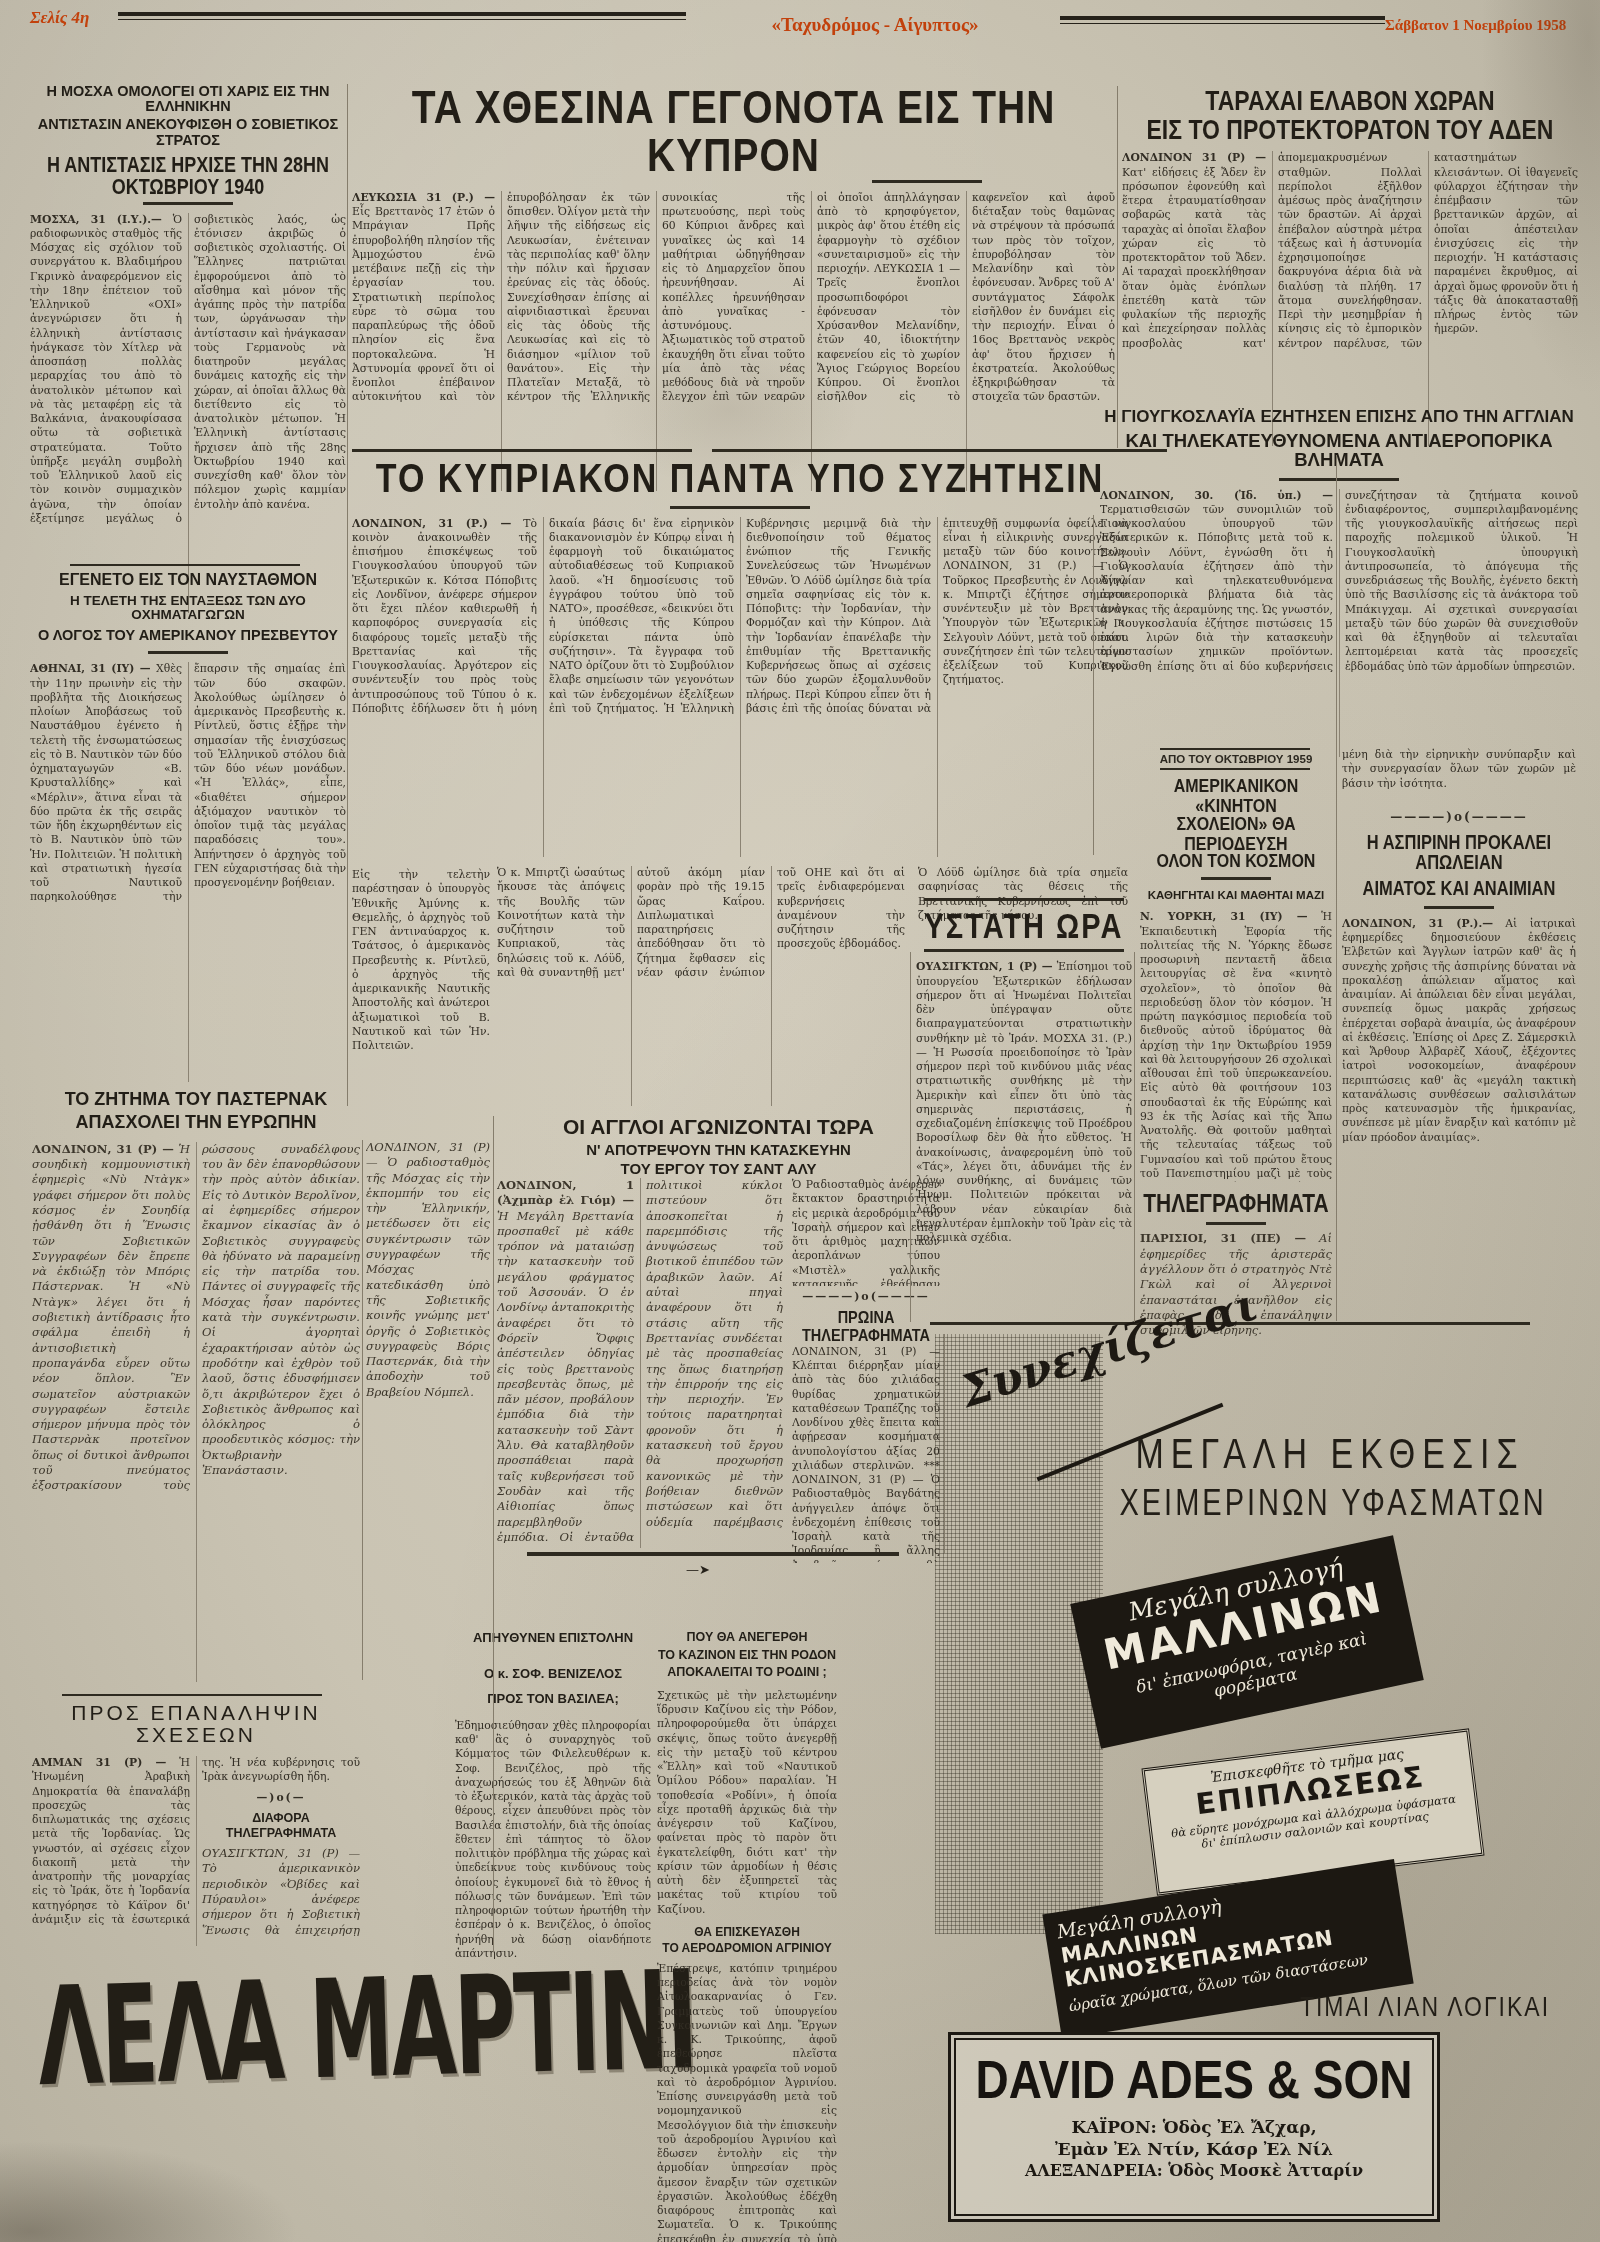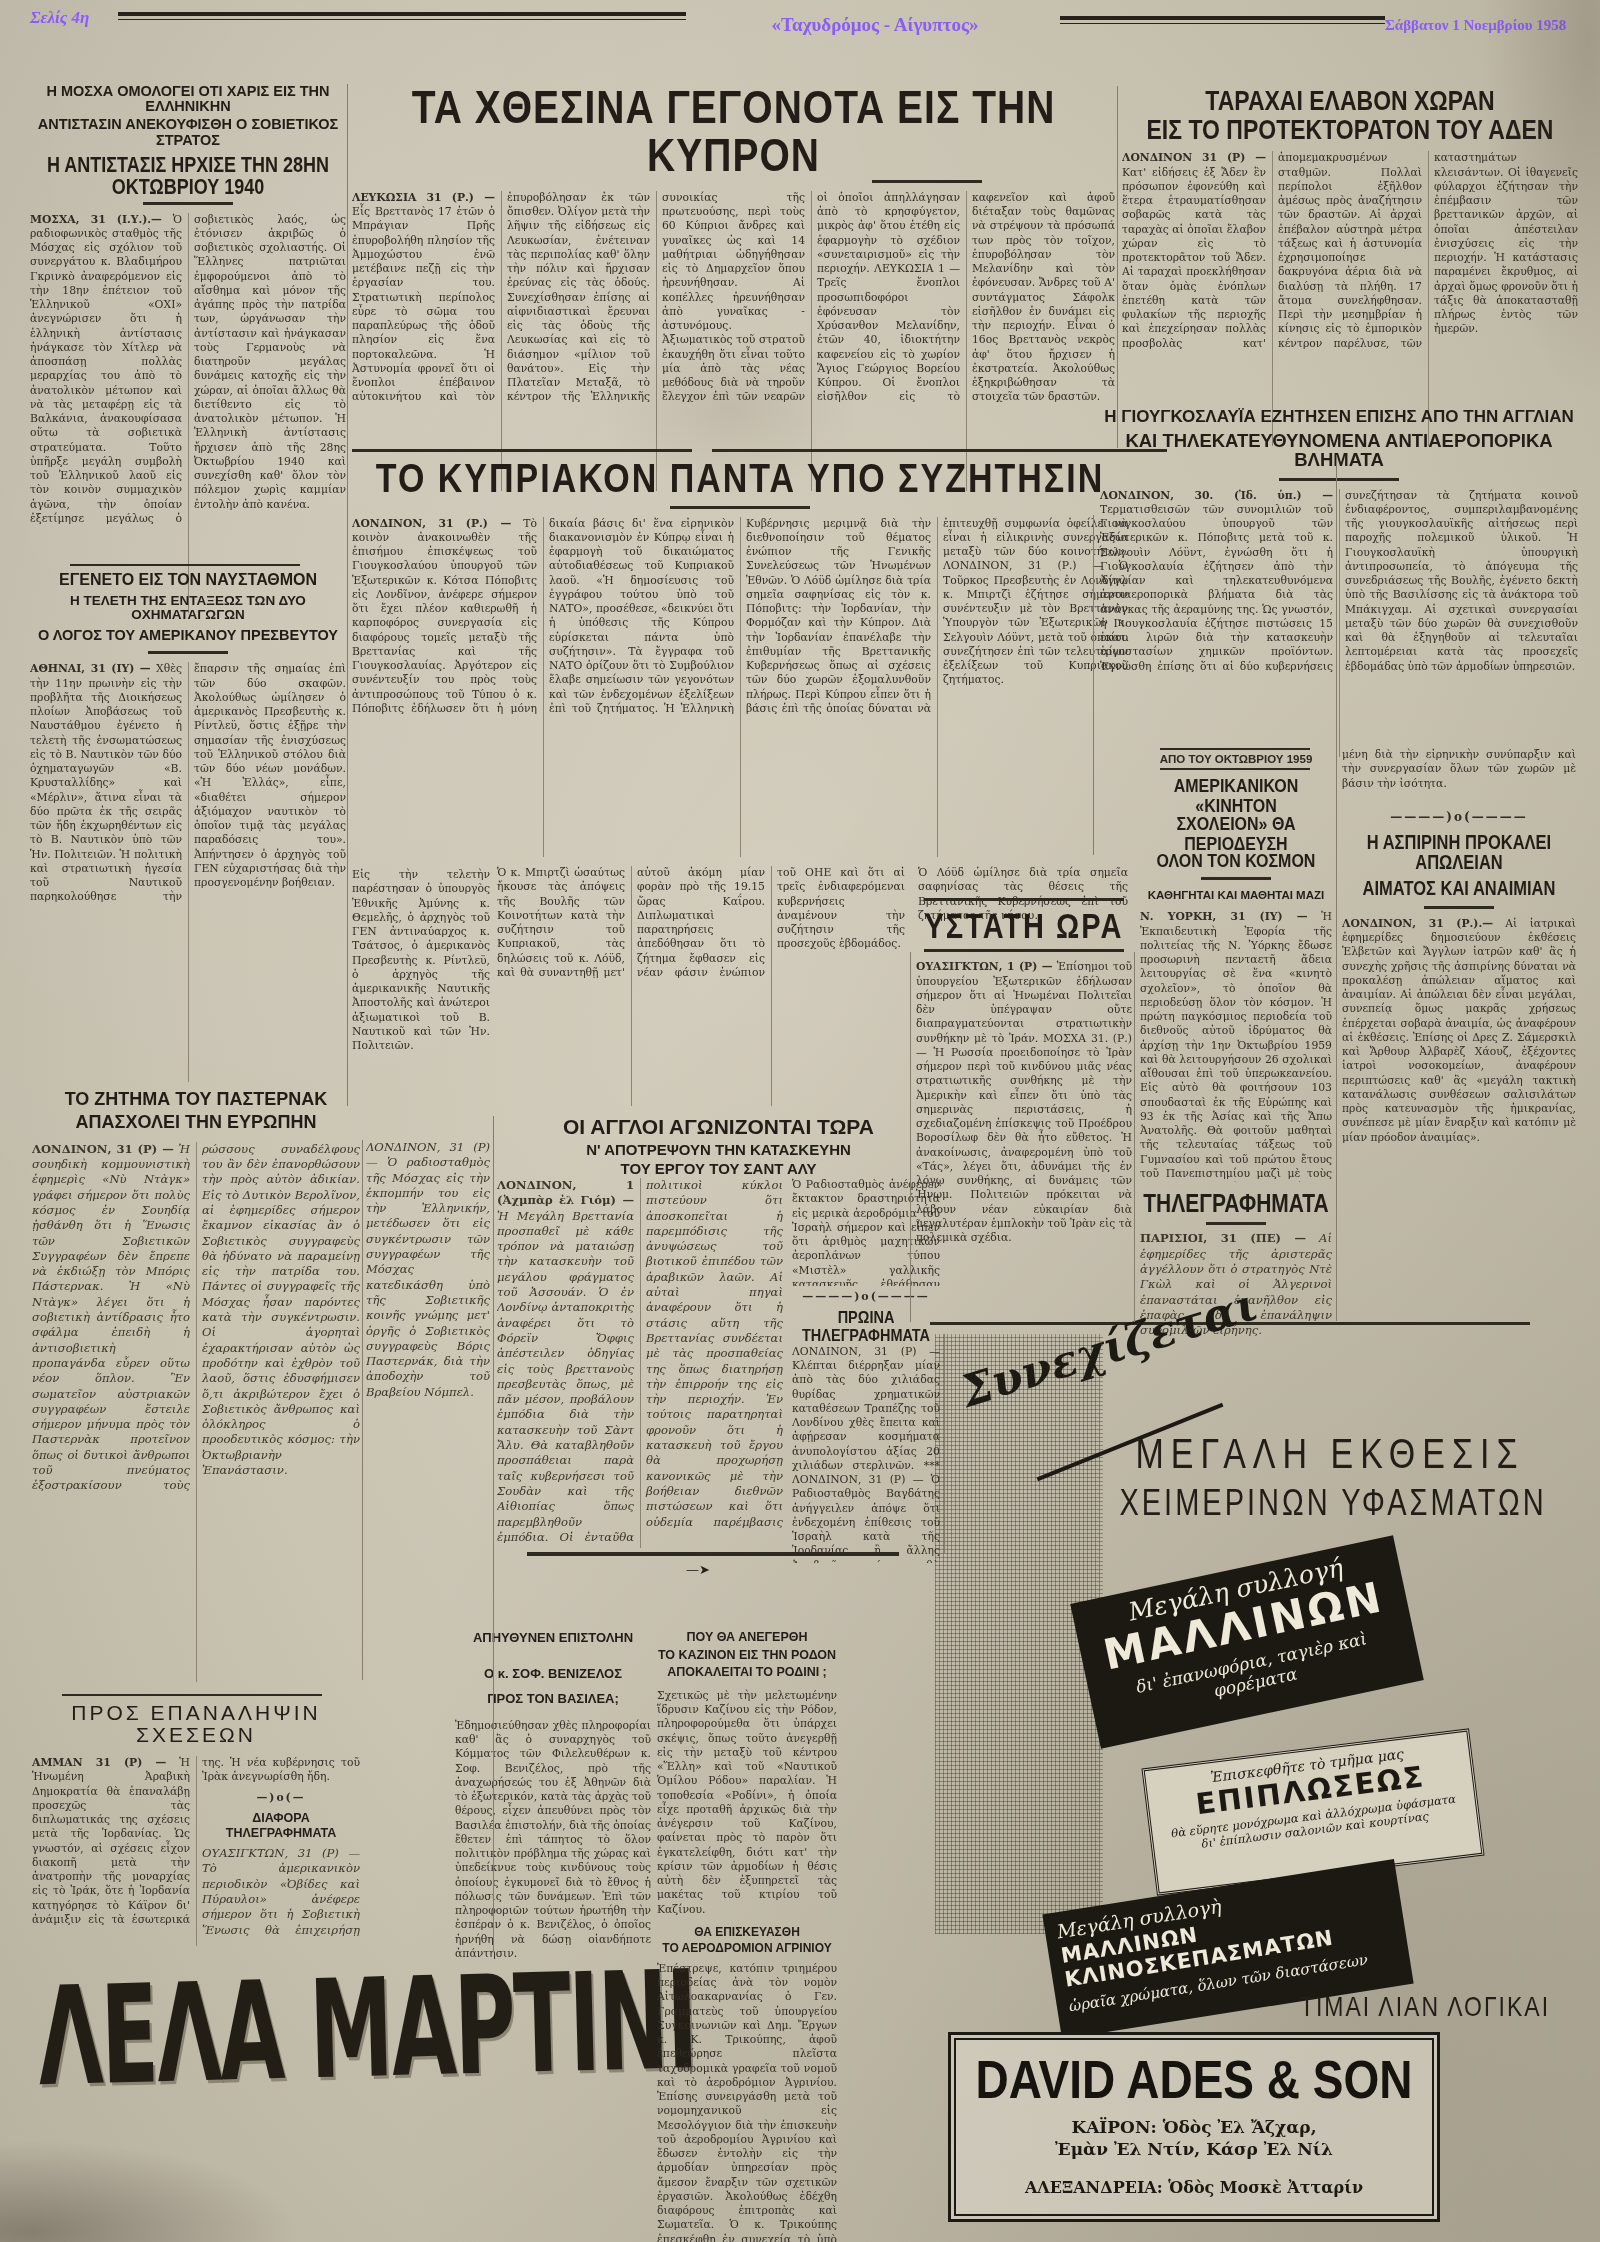--- a/index.html
+++ b/index.html
@@ -8,21 +8,21 @@
     background:
       radial-gradient(ellipse at 20% 10%, rgba(255,255,255,.10), transparent 40%),
       radial-gradient(ellipse at 85% 90%, rgba(60,50,30,.18), transparent 50%),
       radial-gradient(ellipse at 50% 45%, #d3cdbd 0%, #c9c3b2 55%, #b7b1a0 100%);
     font-family:"DejaVu Serif", serif;
     color:#2c2820;
   }
   .abs{position:absolute;}
   .hl{font-family:"Liberation Sans", sans-serif;font-weight:bold;text-align:center;color:#221e17;line-height:1.05;}
   .cond{transform:scaleY(1.18);transform-origin:center top;}
-  .serifhl{font-family:"Liberation Serif", serif;font-weight:bold;color:#8b5cf6;text-align:center;}
+  .serifhl{font-family:"Liberation Serif", serif;font-weight:bold;color:#c2410c;text-align:center;}
   .bodytxt{font-family:"DejaVu Serif", serif;font-size:10.8px;line-height:1.32;text-align:justify;color:#322d24;}
   .old{font-size:11.6px;color:#3c362b;font-style:italic;}
   .cols2{columns:2;column-gap:12px;column-rule:1px solid #8b8373;}
   .cols3{columns:3;column-gap:12px;column-rule:1px solid #8b8373;}
   .cols4{columns:4;column-gap:12px;column-rule:1px solid #8b8373;}
   .cols5{columns:5;column-gap:12px;column-rule:1px solid #8b8373;}
   .clip{overflow:hidden;}
   .dateline{font-weight:bold;font-style:normal;}
   .subhead{font-family:"Liberation Sans",sans-serif;font-weight:bold;text-align:center;color:#221e17;line-height:1.25;}
   .hr{position:absolute;background:#2e2a20;}
@@ -245,21 +245,21 @@
   <div style="font-family:'DejaVu Sans',sans-serif;font-weight:900;font-size:21px;letter-spacing:1px;margin-top:2px;">ΜΑΛΛΙΝΩΝ ΚΛΙΝΟΣΚΕΠΑΣΜΑΤΩΝ</div>
   <div class="script" style="font-size:15px;margin-top:6px;">ὡραῖα χρώματα, ὅλων τῶν διαστάσεων</div>
 </div>
 
 <div class="abs hl" style="left:1285px;top:1992px;width:280px;font-size:23px;letter-spacing:2px;font-weight:normal;transform:scaleY(1.2);transform-origin:center top;">ΤΙΜΑΙ ΛΙΑΝ ΛΟΓΙΚΑΙ</div>
 
 <div class="abs" style="left:948px;top:2032px;width:492px;height:190px;background:rgba(222,216,203,.6);border:3px solid #1c1812;box-shadow:inset 0 0 0 3px rgba(222,216,203,.9), inset 0 0 0 5px #1c1812;text-align:center;box-sizing:border-box;padding-top:14px;">
   <div style="font-family:'Liberation Sans',sans-serif;font-weight:900;font-size:46px;color:#171410;transform:scaleY(1.15);transform-origin:center top;">DAVID ADES &amp; SON</div>
   <div style="font-family:'DejaVu Serif',serif;font-weight:bold;font-size:17px;margin-top:14px;color:#1c1812;">ΚΑΪΡΟΝ: Ὁδὸς Ἐλ Ἄζχαρ,</div>
   <div style="font-family:'DejaVu Serif',serif;font-weight:bold;font-size:17px;margin-top:2px;color:#1c1812;">Ἐμὰν Ἐλ Ντίν, Κάσρ Ἐλ Νίλ</div>
-  <div style="font-family:'DejaVu Serif',serif;font-weight:bold;font-size:16px;margin-top:19px;color:#1c1812;">ΑΛΕΞΑΝΔΡΕΙΑ: Ὁδὸς Μοσκὲ Ἀτταρίν</div>
+  <div style="font-family:'DejaVu Serif',serif;font-weight:bold;font-size:16px;margin-top:2px;color:#1c1812;">ΑΛΕΞΑΝΔΡΕΙΑ: Ὁδὸς Μοσκὲ Ἀτταρίν</div>
 </div>
 
 <div class="vr" style="left:347px;top:84px;height:1022px;"></div>
 <div class="vr" style="left:362px;top:1140px;height:540px;"></div>
 <div class="vr" style="left:493px;top:1116px;height:836px;"></div>
 <div class="vr" style="left:1117px;top:86px;height:362px;"></div>
 <div class="vr" style="left:1093px;top:515px;height:340px;"></div>
 <div class="vr" style="left:910px;top:952px;height:370px;"></div>
 <div class="vr" style="left:1134px;top:952px;height:370px;"></div>
 <div class="vr" style="left:1336px;top:455px;height:866px;"></div>

